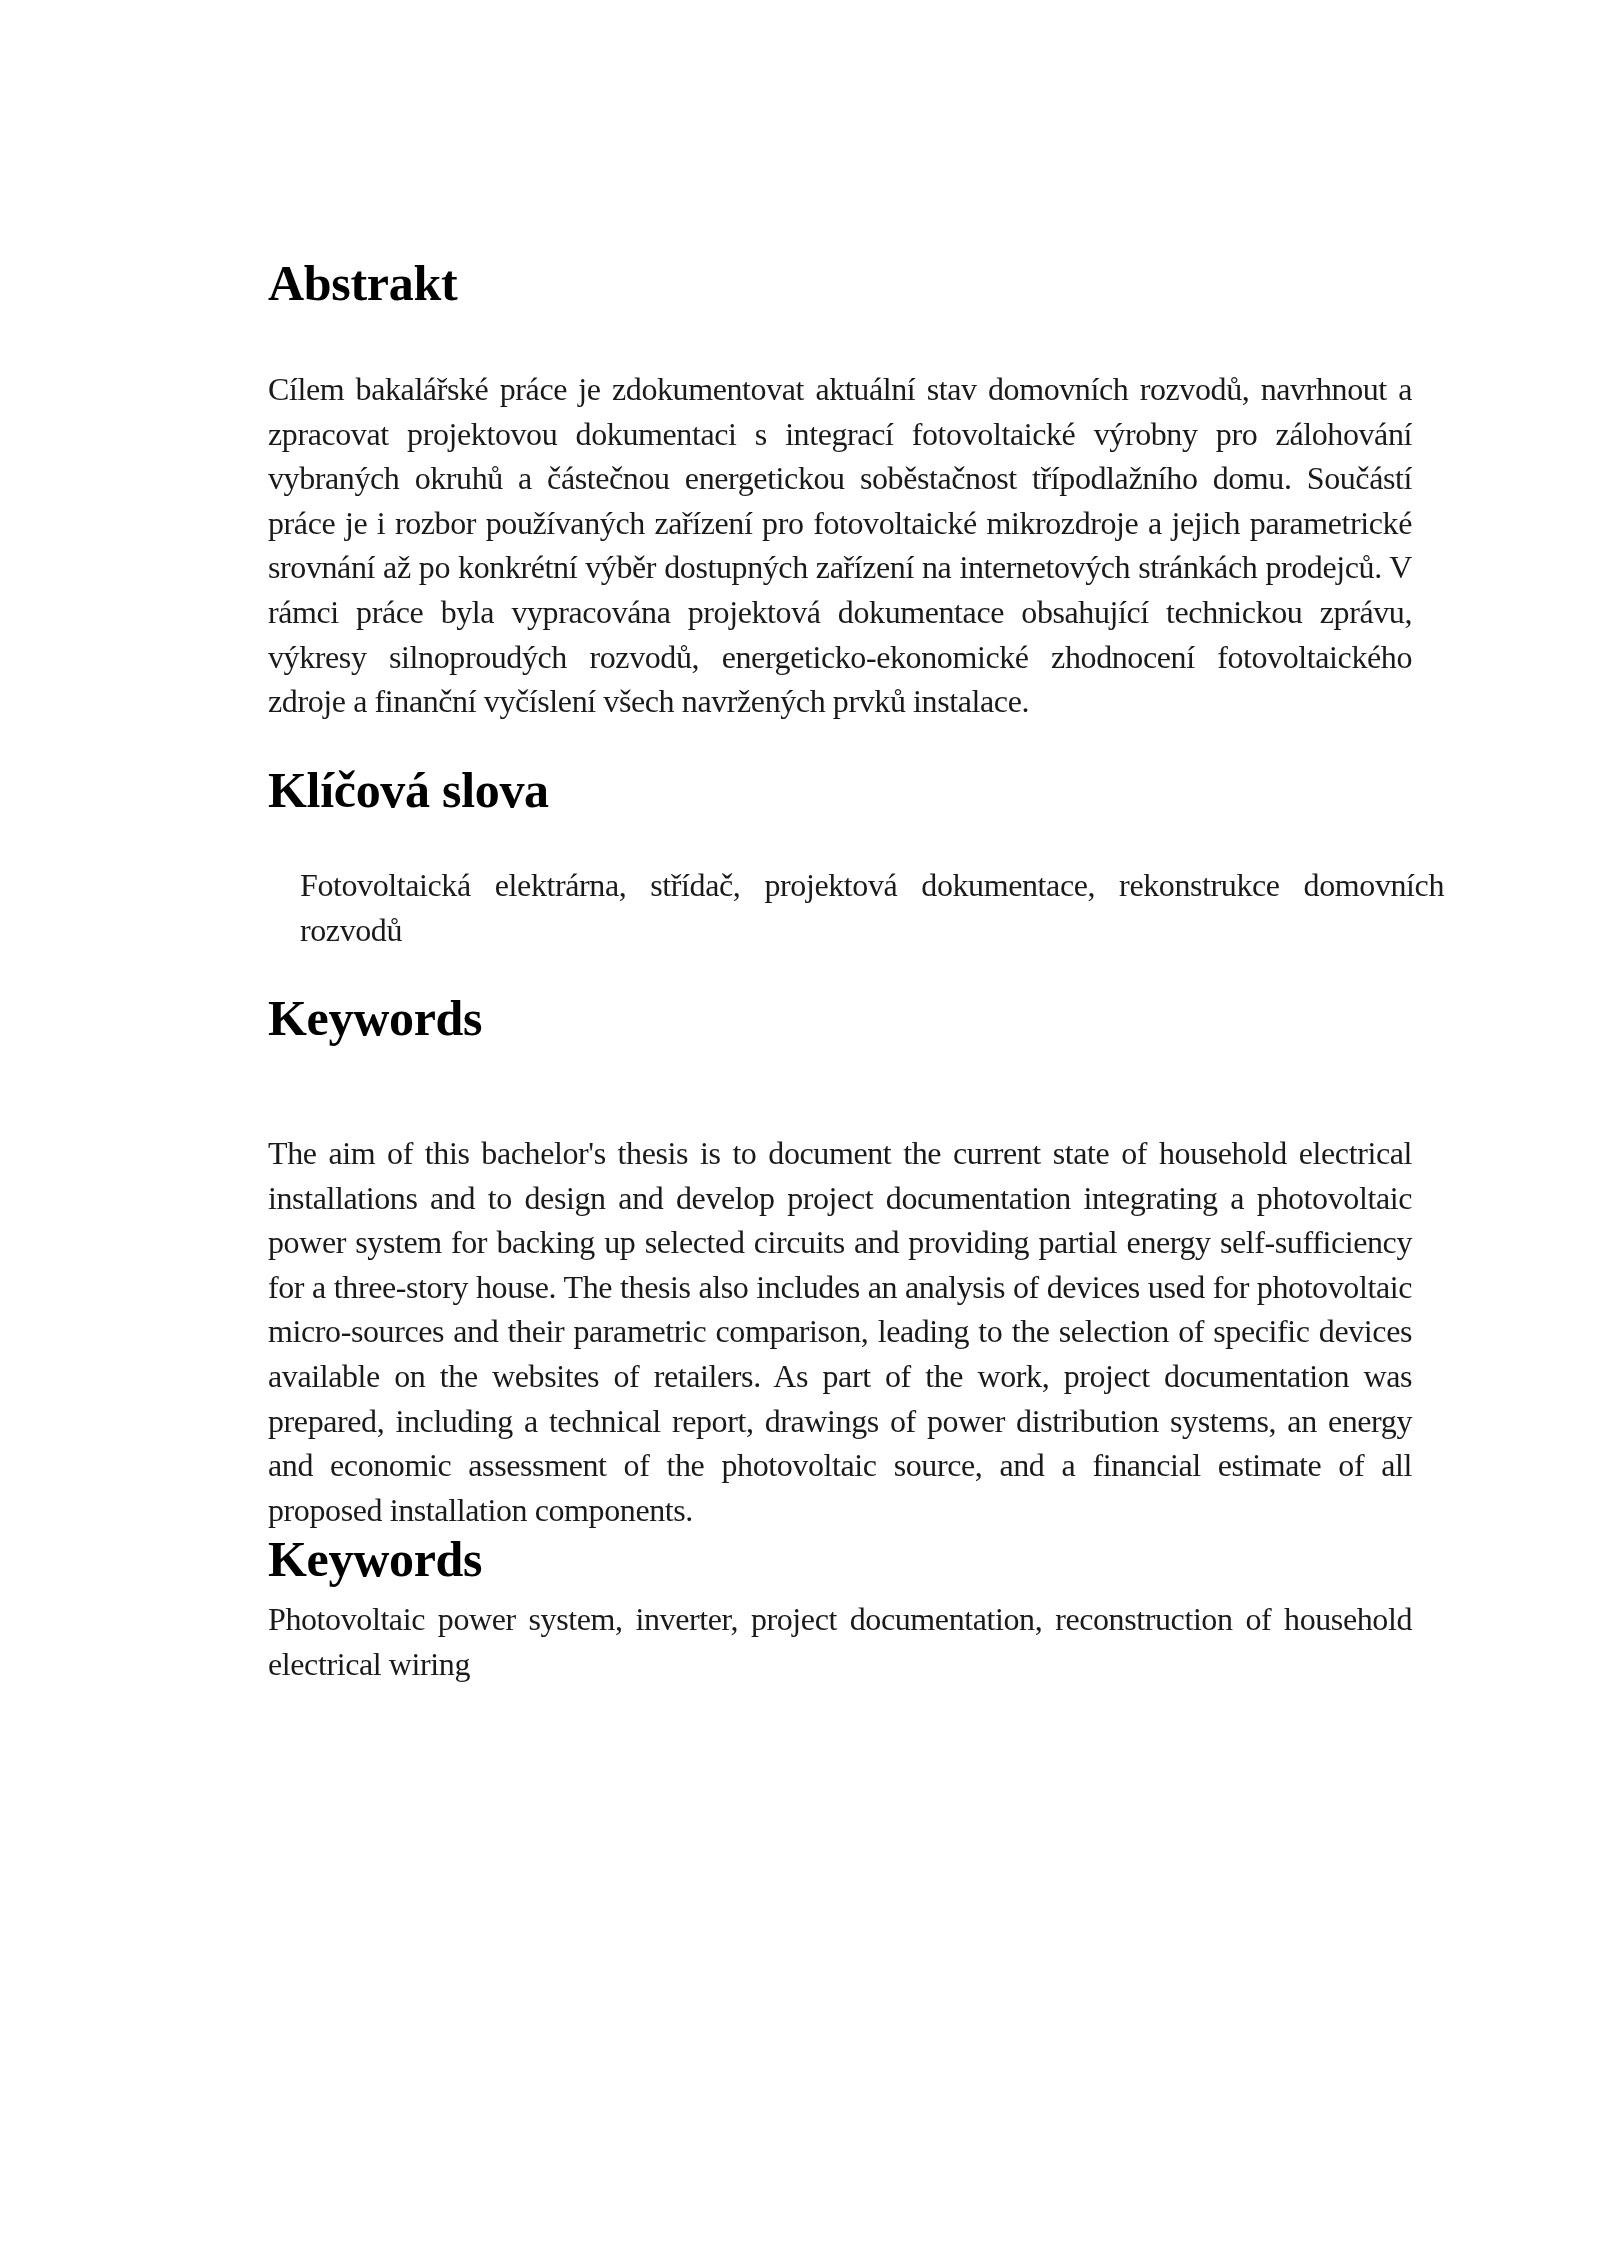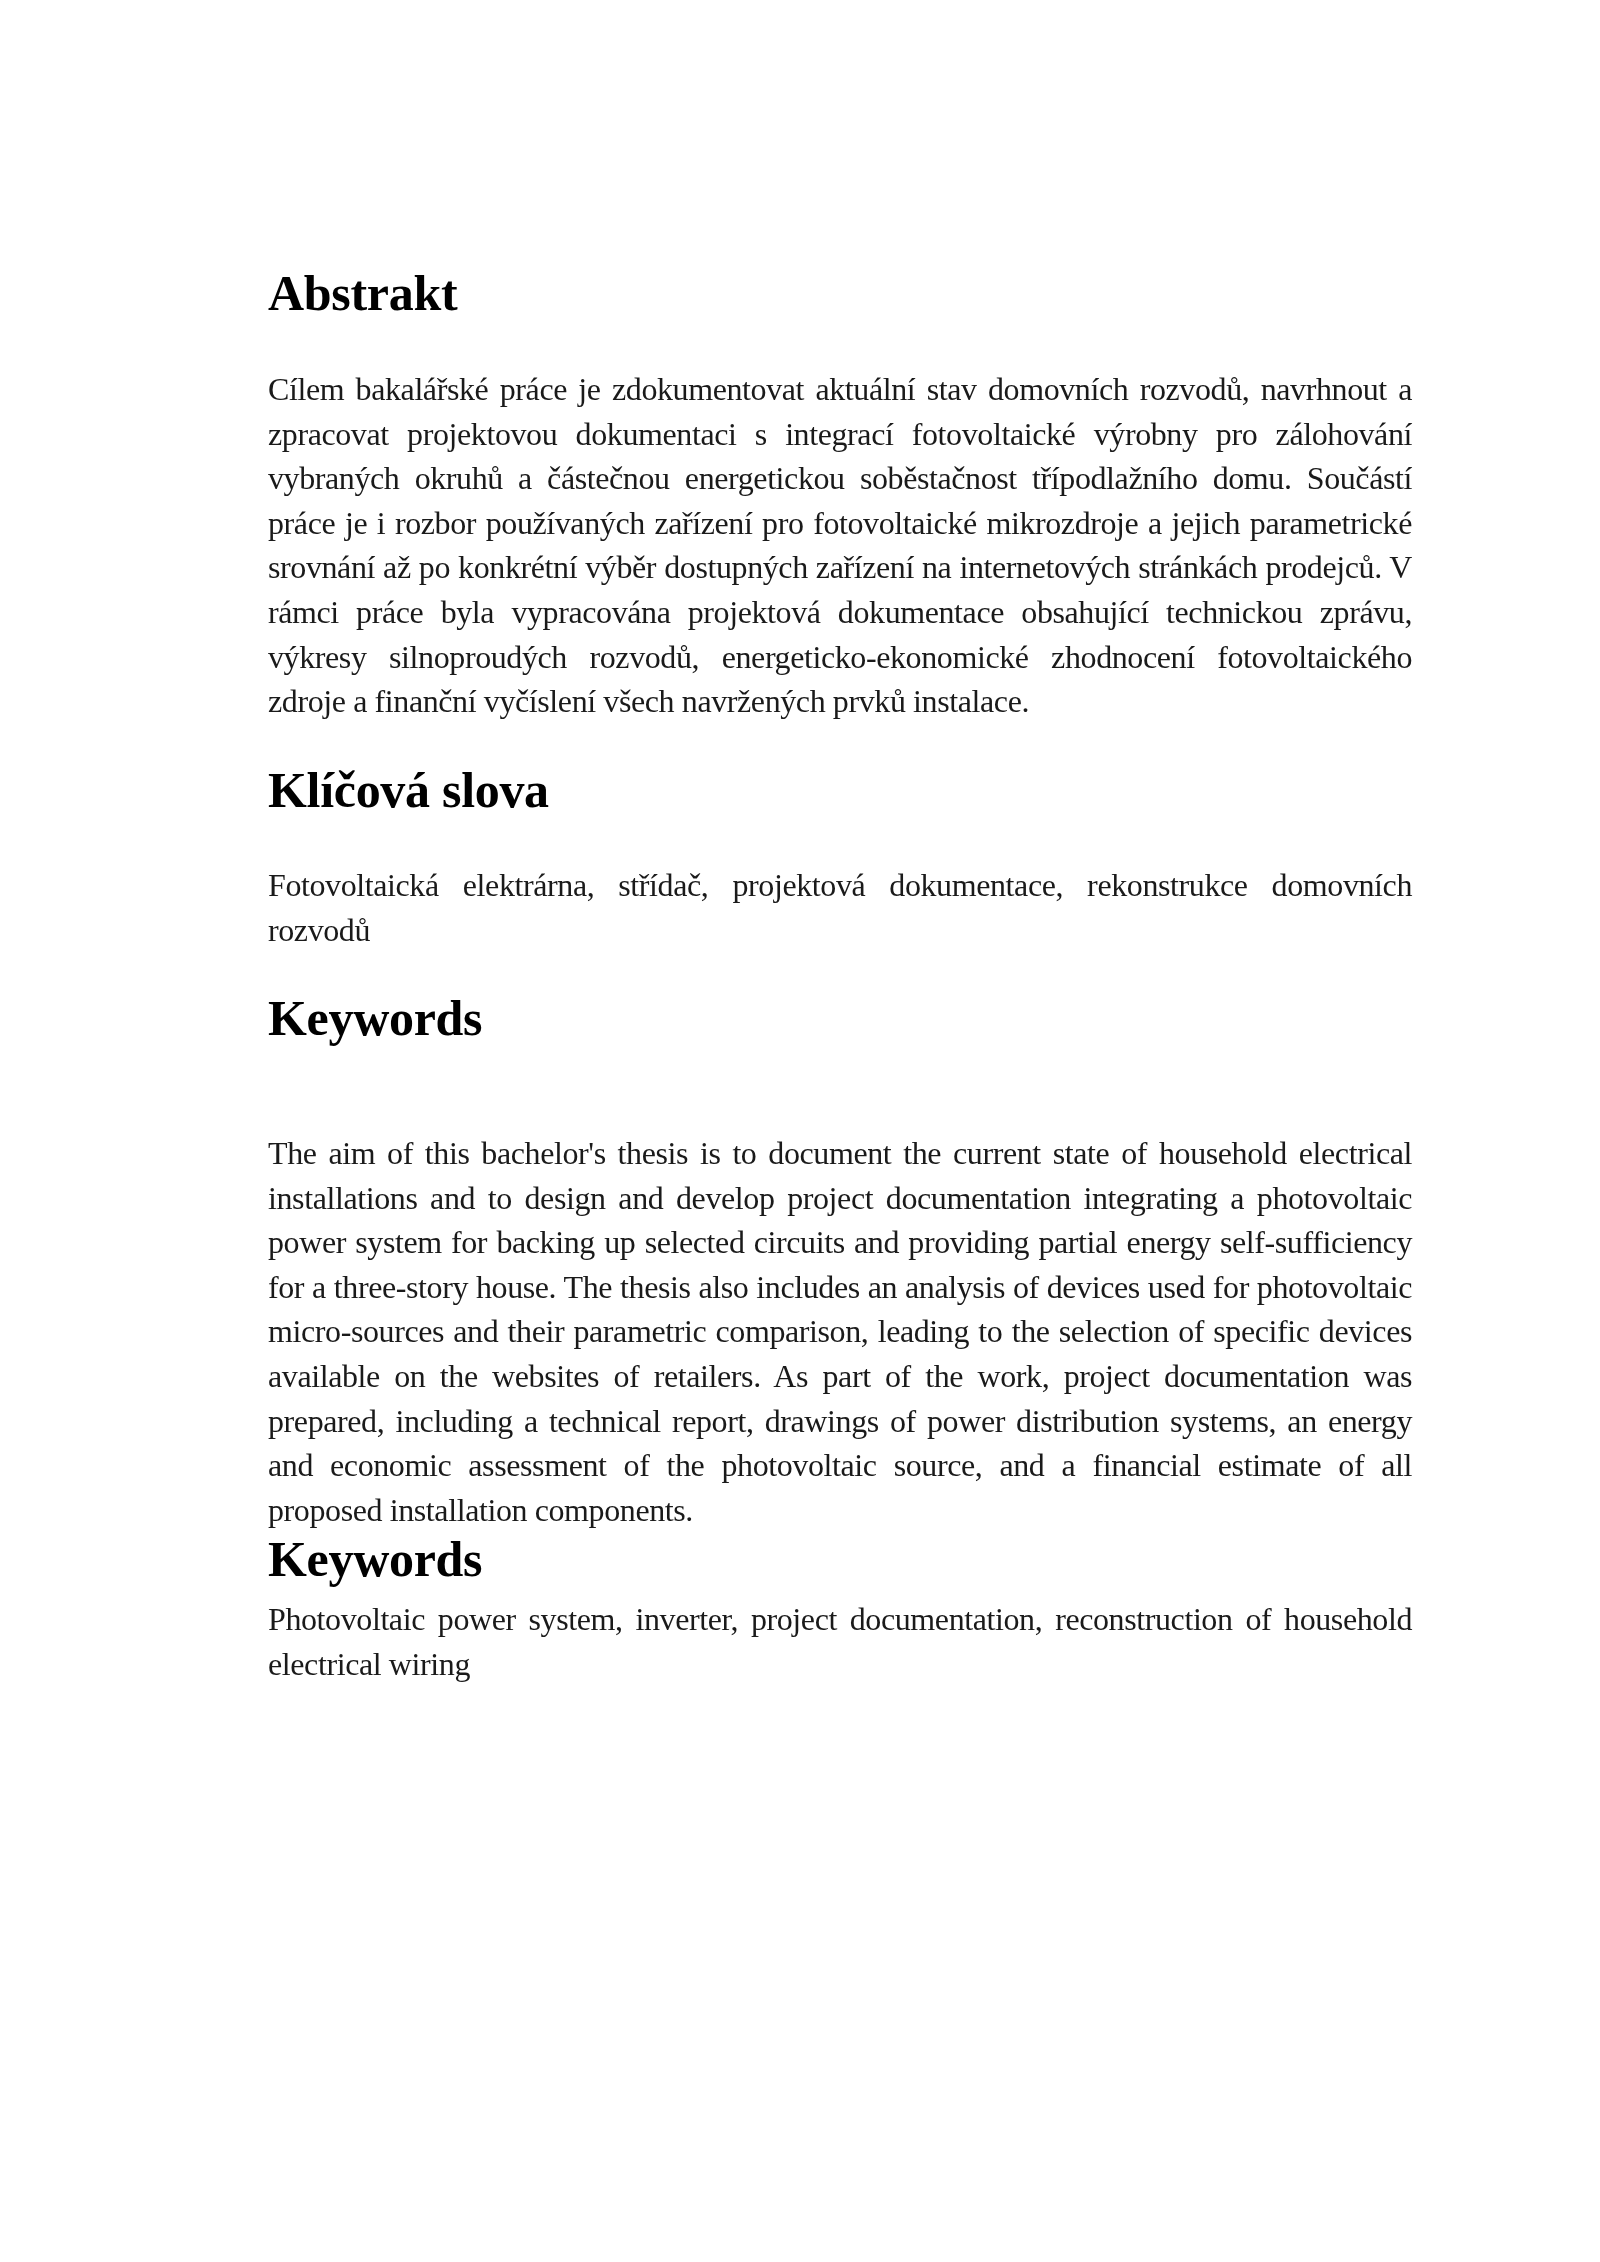--- a/index.html
+++ b/index.html
@@ -13,24 +13,24 @@
     font-family: "Liberation Serif", "DejaVu Serif", serif;
     font-weight: bold; font-size: 50px; line-height: 56px; margin: 0; color: #000;
     letter-spacing: -0.3px;
   }
   p {
     margin: 0; font-size: 32px; line-height: 44.6px; text-align: justify;
     color: #1a1a1a;
     letter-spacing: -0.4px;
     word-spacing: 0px;
   }
-  #h-abstrakt { position: absolute; top: 265px; text-align: center; }
+  #h-abstrakt { position: absolute; top: 255px; text-align: center; }
   #p-abstrakt { position: absolute; top: 367px; width: 1144px; }
   #h-klic { position: absolute; top: 762px; }
-  #p-klic { position: absolute; top: 863px; width: 1144px; }
+  #p-klic { position: absolute; top: 863px; width: 1144px; margin-left: 32px; }
   #h-abstract { position: absolute; top: 990px; }
   #p-abstract { position: absolute; top: 1091px; width: 1144px; margin-top: 40px; }
   #h-keywords { position: absolute; top: 1531px; text-align: right; }
   #p-keywords { position: absolute; top: 1597px; width: 1144px; }
 </style>
 </head>
 <body>
 
 <div class="page">
   <h1 id="h-abstrakt">Abstrakt</h1>

